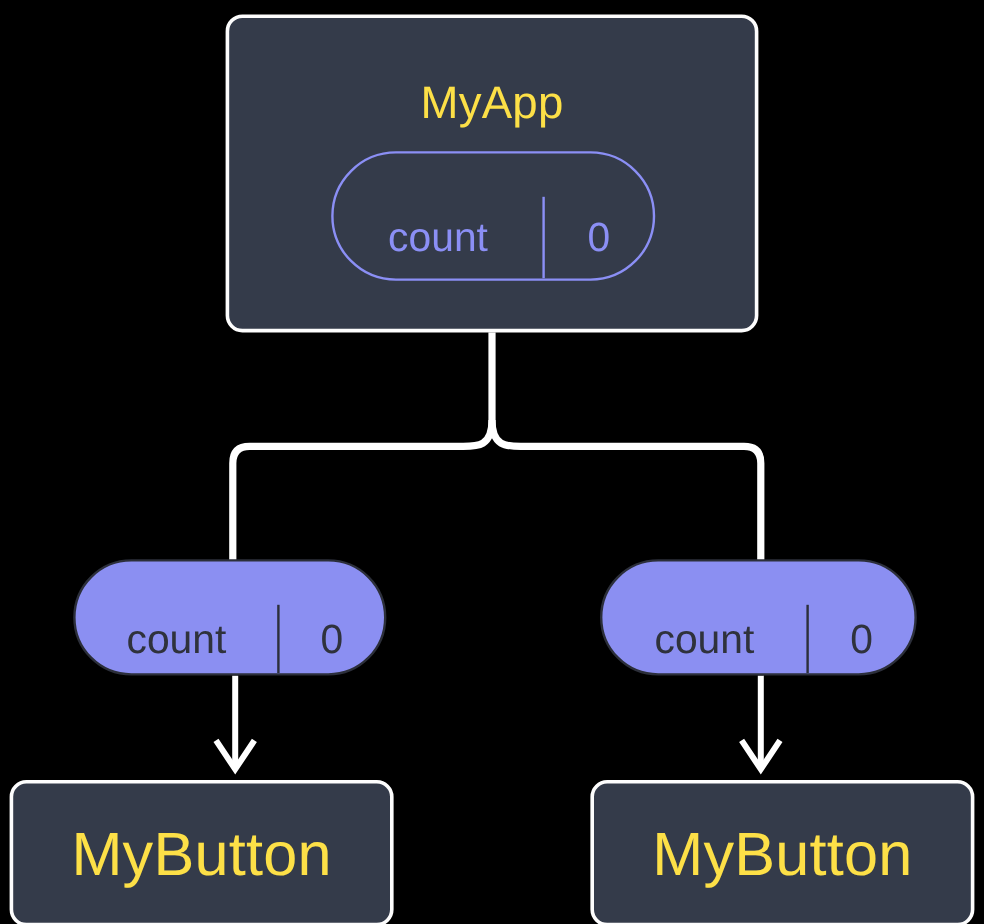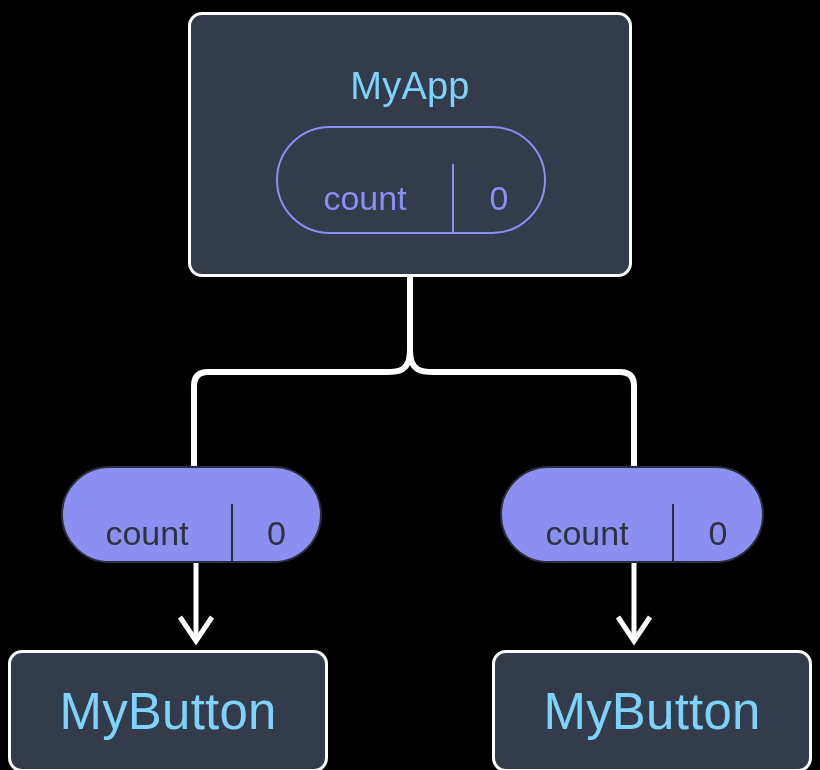--- a/index.html
+++ b/index.html
@@ -35,21 +35,21 @@
     position: absolute;
     box-sizing: border-box;
     background: #343b4a;
     border: 3px solid #fdfdfd;
     border-radius: 14px;
     display: flex;
     flex-direction: column;
     align-items: center;
   }
   .node-title {
-    color: #7dd3fc;
+    color: #fde047;
     font-size: 38px;
     line-height: 1;
     font-weight: 400;
     letter-spacing: 0.2px;
     white-space: nowrap;
   }
 
   
   #root-box {
     left: 188px;

